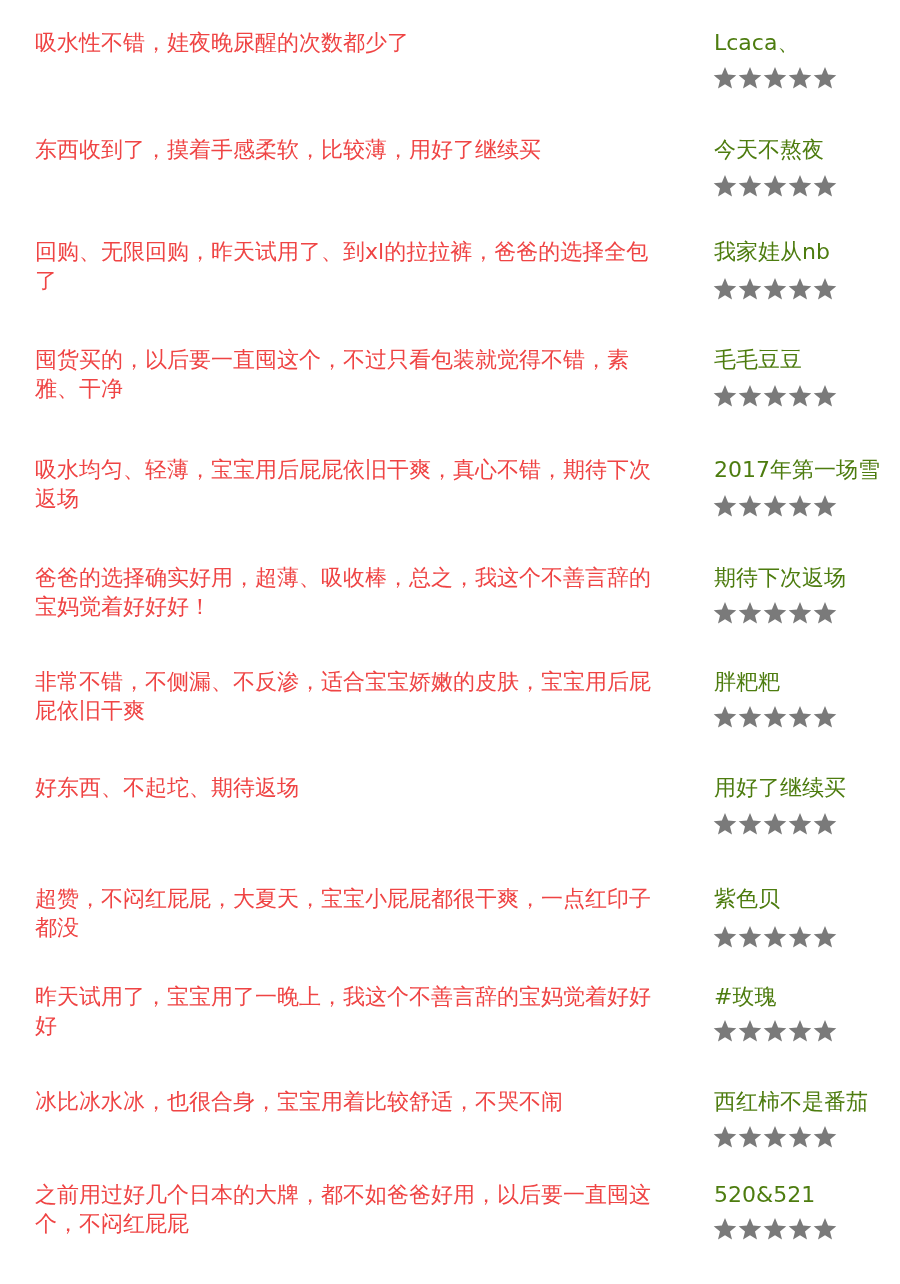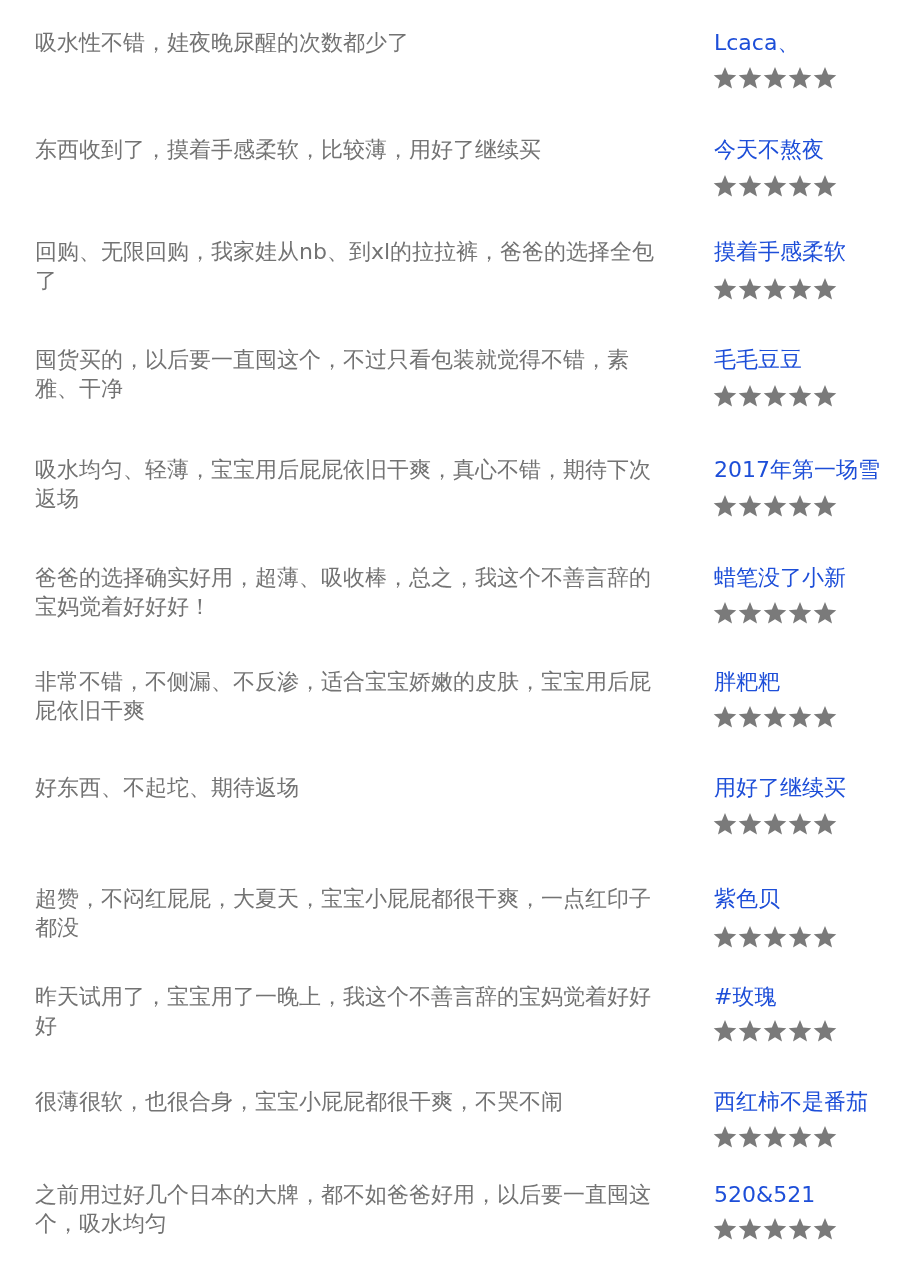--- a/index.html
+++ b/index.html
@@ -1,20 +1,20 @@
 <!DOCTYPE html>
 <html><head>
 <meta charset="utf-8">
 <style>
   html, body { margin:0; padding:0; background:#fff; }
   body { width:900px; height:1284px; position:relative; overflow:hidden;
          font-family:"DejaVu Sans","Liberation Sans",sans-serif; color:#3a3a3a; }
   .review { position:absolute; left:0; width:900px; }
-  .comment { position:absolute; left:35px; top:0; width:620px; font-size:22px; line-height:29px; color:#737373; }
-  .author { position:absolute; left:714px; top:0; width:186px; font-size:22px; line-height:29px; color:#1d4ed8; white-space:nowrap; }
+  .comment { position:absolute; left:35px; top:0; width:620px; font-size:22px; line-height:29px; color:#ef4444; }
+  .author { position:absolute; left:714px; top:0; width:186px; font-size:22px; line-height:29px; color:#4d7c0f; white-space:nowrap; }
   .stars { position:absolute; left:713px; display:flex; gap:1px; }
   .star { width:24px; height:24px; display:block; }
   .star svg { width:24px; height:24px; display:block; }
 </style>
 </head>
 <body>
 
 <div id="list">
     <div class="review" style="top: 28px;">
       <div class="comment">吸水性不错，娃夜晚尿醒的次数都少了</div>
@@ -72,22 +72,22 @@
           </svg>
         </span>
         <span class="star">
           <svg viewBox="0 0 24 24">
             <polygon fill="#7a7a7a" points="12,1 15.1,8.6 23.3,9.3 17,14.6 19,22.6 12,18.3 5,22.6 7,14.6 0.7,9.3 8.9,8.6"></polygon>
           </svg>
         </span>
       </div>
     </div>
     <div class="review" style="top: 237px;">
-      <div class="comment">回购、无限回购，我家娃从nb、到xl的拉拉裤，爸爸的选择全包了</div>
-      <div class="author">摸着手感柔软</div>
+      <div class="comment">回购、无限回购，昨天试用了、到xl的拉拉裤，爸爸的选择全包了</div>
+      <div class="author">我家娃从nb</div>
       <div class="stars" style="top: 40px;">
         <span class="star">
           <svg viewBox="0 0 24 24">
             <polygon fill="#7a7a7a" points="12,1 15.1,8.6 23.3,9.3 17,14.6 19,22.6 12,18.3 5,22.6 7,14.6 0.7,9.3 8.9,8.6"></polygon>
           </svg>
         </span>
         <span class="star">
           <svg viewBox="0 0 24 24">
             <polygon fill="#7a7a7a" points="12,1 15.1,8.6 23.3,9.3 17,14.6 19,22.6 12,18.3 5,22.6 7,14.6 0.7,9.3 8.9,8.6"></polygon>
           </svg>
@@ -166,21 +166,21 @@
         </span>
         <span class="star">
           <svg viewBox="0 0 24 24">
             <polygon fill="#7a7a7a" points="12,1 15.1,8.6 23.3,9.3 17,14.6 19,22.6 12,18.3 5,22.6 7,14.6 0.7,9.3 8.9,8.6"></polygon>
           </svg>
         </span>
       </div>
     </div>
     <div class="review" style="top: 563px;">
       <div class="comment">爸爸的选择确实好用，超薄、吸收棒，总之，我这个不善言辞的宝妈觉着好好好！</div>
-      <div class="author">蜡笔没了小新</div>
+      <div class="author">期待下次返场</div>
       <div class="stars" style="top: 38px;">
         <span class="star">
           <svg viewBox="0 0 24 24">
             <polygon fill="#7a7a7a" points="12,1 15.1,8.6 23.3,9.3 17,14.6 19,22.6 12,18.3 5,22.6 7,14.6 0.7,9.3 8.9,8.6"></polygon>
           </svg>
         </span>
         <span class="star">
           <svg viewBox="0 0 24 24">
             <polygon fill="#7a7a7a" points="12,1 15.1,8.6 23.3,9.3 17,14.6 19,22.6 12,18.3 5,22.6 7,14.6 0.7,9.3 8.9,8.6"></polygon>
           </svg>
@@ -320,21 +320,21 @@
           </svg>
         </span>
         <span class="star">
           <svg viewBox="0 0 24 24">
             <polygon fill="#7a7a7a" points="12,1 15.1,8.6 23.3,9.3 17,14.6 19,22.6 12,18.3 5,22.6 7,14.6 0.7,9.3 8.9,8.6"></polygon>
           </svg>
         </span>
       </div>
     </div>
     <div class="review" style="top: 1087px;">
-      <div class="comment">很薄很软，也很合身，宝宝小屁屁都很干爽，不哭不闹</div>
+      <div class="comment">冰比冰水冰，也很合身，宝宝用着比较舒适，不哭不闹</div>
       <div class="author">西红柿不是番茄</div>
       <div class="stars" style="top: 38px;">
         <span class="star">
           <svg viewBox="0 0 24 24">
             <polygon fill="#7a7a7a" points="12,1 15.1,8.6 23.3,9.3 17,14.6 19,22.6 12,18.3 5,22.6 7,14.6 0.7,9.3 8.9,8.6"></polygon>
           </svg>
         </span>
         <span class="star">
           <svg viewBox="0 0 24 24">
             <polygon fill="#7a7a7a" points="12,1 15.1,8.6 23.3,9.3 17,14.6 19,22.6 12,18.3 5,22.6 7,14.6 0.7,9.3 8.9,8.6"></polygon>
@@ -351,21 +351,21 @@
           </svg>
         </span>
         <span class="star">
           <svg viewBox="0 0 24 24">
             <polygon fill="#7a7a7a" points="12,1 15.1,8.6 23.3,9.3 17,14.6 19,22.6 12,18.3 5,22.6 7,14.6 0.7,9.3 8.9,8.6"></polygon>
           </svg>
         </span>
       </div>
     </div>
     <div class="review" style="top: 1180px;">
-      <div class="comment">之前用过好几个日本的大牌，都不如爸爸好用，以后要一直囤这个，吸水均匀</div>
+      <div class="comment">之前用过好几个日本的大牌，都不如爸爸好用，以后要一直囤这个，不闷红屁屁</div>
       <div class="author">520&amp;521</div>
       <div class="stars" style="top: 37px;">
         <span class="star">
           <svg viewBox="0 0 24 24">
             <polygon fill="#7a7a7a" points="12,1 15.1,8.6 23.3,9.3 17,14.6 19,22.6 12,18.3 5,22.6 7,14.6 0.7,9.3 8.9,8.6"></polygon>
           </svg>
         </span>
         <span class="star">
           <svg viewBox="0 0 24 24">
             <polygon fill="#7a7a7a" points="12,1 15.1,8.6 23.3,9.3 17,14.6 19,22.6 12,18.3 5,22.6 7,14.6 0.7,9.3 8.9,8.6"></polygon>

